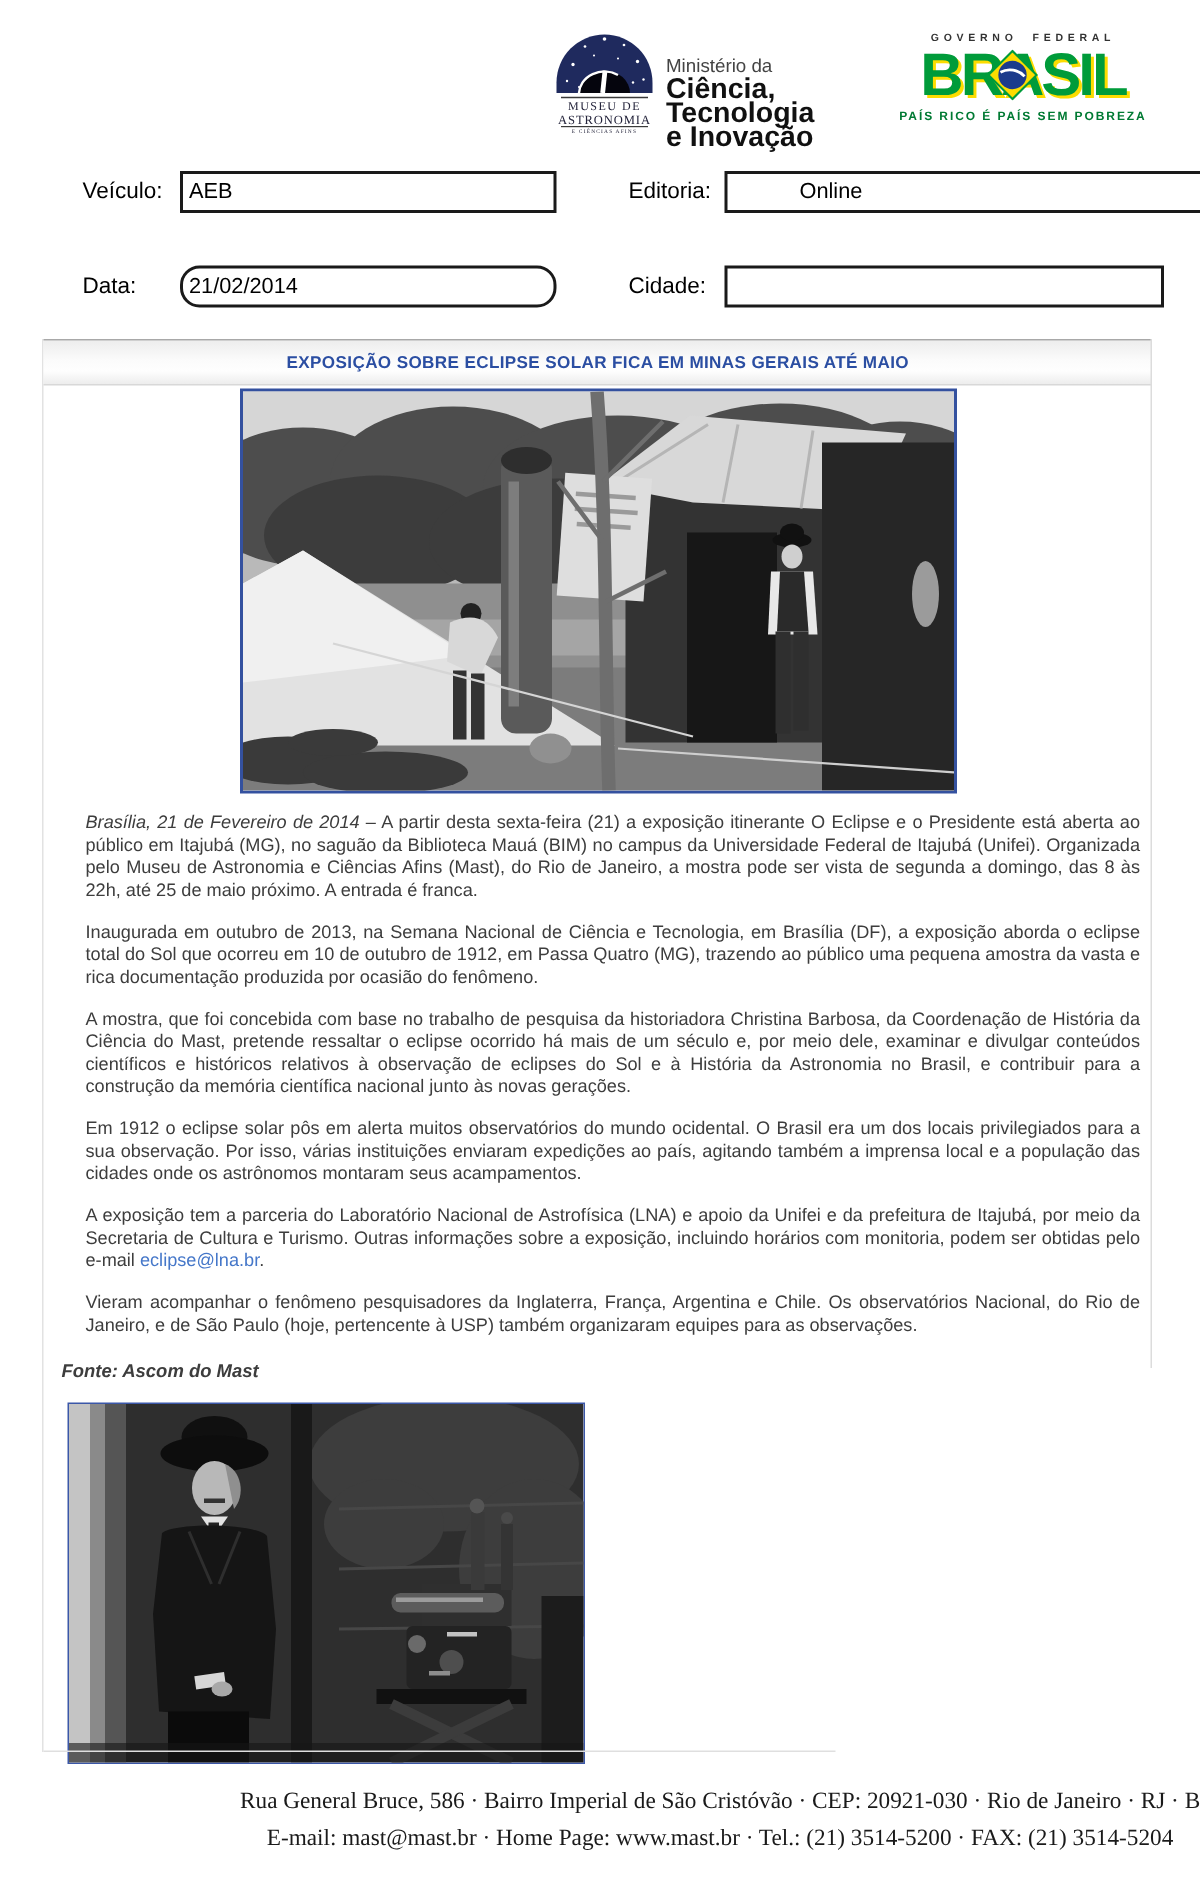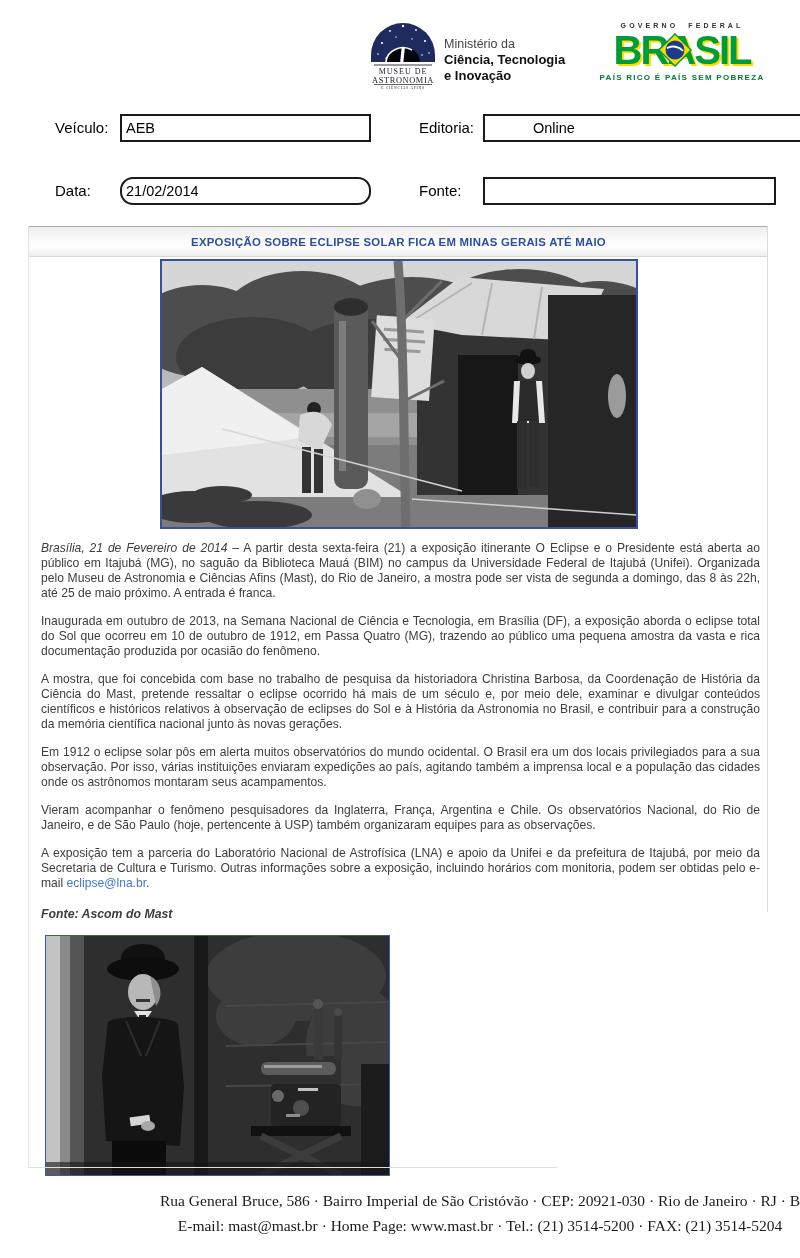--- a/index.html
+++ b/index.html
@@ -8,21 +8,21 @@
     background:#ffffff;
     font-family:"Liberation Sans",sans-serif;
     -webkit-font-smoothing:antialiased;
   }
 
   
   .hdr{position:absolute;top:0;left:0;width:800px;height:100px;}
   .mast-logo{position:absolute;left:366px;top:15px;width:74px;height:74px;}
   .ministry{position:absolute;left:444px;top:37px;width:144px;color:#222;}
   .ministry .m1{font-size:12.5px;color:#444;line-height:15px;}
-  .ministry .m2,.ministry .m3{font-size:13px;font-weight:bold;color:#111;line-height:16px;}
+  .ministry .m2,.ministry .m3{font-size:19px;font-weight:bold;color:#111;line-height:16px;}
   .brasil{position:absolute;left:594px;top:22px;width:176px;text-align:center;}
   .brasil .gov{font-size:7px;font-weight:bold;color:#333;letter-spacing:.45em;word-spacing:.7em;white-space:nowrap;}
   .brasil .name{position:relative;font-size:40px;font-weight:bold;color:#009b3a;letter-spacing:-2px;line-height:40px;margin-top:1px;
     text-shadow:2px 2px 0 #fcdc00;}
   .brasil .flag{position:absolute;left:64px;top:3px;width:34px;height:34px;}
   .brasil .slogan{font-size:8px;font-weight:bold;color:#007a33;letter-spacing:.16em;margin-top:3px;white-space:nowrap;}
 
   
   .f-label{position:absolute;font-size:15px;color:#000;}
   .f-input{position:absolute;height:24px;border:2px solid #1a1a1a;background:#fff;
@@ -37,21 +37,21 @@
     border-left:1px solid #e2e2e2;box-sizing:border-box;}
   .article .right-border{position:absolute;top:0;right:0;width:1px;height:686px;background:#dcdcdc;}
   .article .bottom-line{position:absolute;left:0;top:941px;width:528px;height:1px;background:#dfdfdf;}
   .title-bar{height:29px;border-top:1px solid #a8a8a8;border-bottom:1px solid #d8d8d8;
     background:linear-gradient(180deg,#ededed 0%,#fbfbfb 45%,#fefefe 70%,#ededed 100%);
     display:flex;align-items:center;justify-content:center;}
   .title-bar span{font-size:11.4px;font-weight:bold;color:#2b4ea2;letter-spacing:.25px;}
   .photo1-wrap{text-align:center;margin-top:2px;}
   .photo1-wrap svg{border:2px solid #34519f;display:inline-block;vertical-align:top;}
   .article-body{padding:12px 8px 0 12px;}
-  .article-body p{margin:0 0 13px 0;font-size:12.1px;line-height:15px;color:#3d3d3d;text-align:justify;}
+  .article-body p{margin:0 0 13px 16px;font-size:12.1px;line-height:15px;color:#3d3d3d;text-align:justify;}
   .article-body .lead{font-style:italic;}
   .article-body a{color:#4577c9;text-decoration:none;}
   .fonte{font-size:12.3px;font-weight:bold;font-style:italic;color:#3d3d3d;margin:16px 0 14px 0;}
   .photo2-wrap{margin-left:4px;}
   .photo2-wrap svg{border:1px solid #3b57a8;display:block;}
 
   
   .footer{position:absolute;left:160px;top:1188px;width:640px;text-align:center;
     font-family:"Liberation Serif",serif;color:#1a1a1a;}
   .footer div{font-size:15.5px;line-height:25px;white-space:nowrap;}
@@ -108,21 +108,21 @@
 
 <span class="f-label" id="lbl-veiculo">Veículo:</span>
 <input class="f-input" id="in-veiculo" type="text" value="AEB" style="">
 
 <span class="f-label" id="lbl-editoria">Editoria:</span>
 <input class="f-input" id="in-editoria" type="text" value="Online" style="">
 
 <span class="f-label" id="lbl-data">Data:</span>
 <input class="f-input" id="in-data" type="text" value="21/02/2014" style="">
 
-<span class="f-label" id="lbl-cidade">Fonte:</span>
+<span class="f-label" id="lbl-cidade">Cidade:</span>
 <input class="f-input" id="in-cidade" type="text" value="" style="">
 
 <div class="article">
   <div class="right-border"></div>
   <div class="bottom-line"></div>
 
   <div class="title-bar">
     <span>EXPOSIÇÃO SOBRE ECLIPSE SOLAR FICA EM MINAS GERAIS ATÉ MAIO</span>
   </div>
 
@@ -189,22 +189,22 @@
       <line x1="250" y1="238" x2="474" y2="254" stroke="#cfcfcf" stroke-width="1.5"></line>
       <ellipse cx="455" cy="135" rx="9" ry="22" fill="#9b9b9b"></ellipse>
     </svg>
   </div>
 
   <div class="article-body">
     <p><span class="lead">Brasília, 21 de Fevereiro de 2014</span><span> – A partir desta sexta-feira (21) a exposição itinerante O Eclipse e o Presidente está aberta ao público em Itajubá (MG), no saguão da Biblioteca Mauá (BIM) no campus da Universidade Federal de Itajubá (Unifei). Organizada pelo Museu de Astronomia e Ciências Afins (Mast), do Rio de Janeiro, a mostra pode ser vista de segunda a domingo, das 8 às 22h, até 25 de maio próximo. A entrada é franca.</span></p>
     <p>Inaugurada em outubro de 2013, na Semana Nacional de Ciência e Tecnologia, em Brasília (DF), a exposição aborda o eclipse total do Sol que ocorreu em 10 de outubro de 1912, em Passa Quatro (MG), trazendo ao público uma pequena amostra da vasta e rica documentação produzida por ocasião do fenômeno.</p>
     <p>A mostra, que foi concebida com base no trabalho de pesquisa da historiadora Christina Barbosa, da Coordenação de História da Ciência do Mast, pretende ressaltar o eclipse ocorrido há mais de um século e, por meio dele, examinar e divulgar conteúdos científicos e históricos relativos à observação de eclipses do Sol e à História da Astronomia no Brasil, e contribuir para a construção da memória científica nacional junto às novas gerações.</p>
     <p>Em 1912 o eclipse solar pôs em alerta muitos observatórios do mundo ocidental. O Brasil era um dos locais privilegiados para a sua observação. Por isso, várias instituições enviaram expedições ao país, agitando também a imprensa local e a população das cidades onde os astrônomos montaram seus acampamentos.</p>
+    <p><span>A exposição tem a parceria do Laboratório Nacional de Astrofísica (LNA) e apoio da Unifei e da prefeitura de Itajubá, por meio da Secretaria de Cultura e Turismo. Outras informações sobre a exposição, incluindo horários com monitoria, podem ser obtidas pelo e-mail </span><a href="#">eclipse@lna.br</a><span>.</span></p>
     <p>Vieram acompanhar o fenômeno pesquisadores da Inglaterra, França, Argentina e Chile. Os observatórios Nacional, do Rio de Janeiro, e de São Paulo (hoje, pertencente à USP) também organizaram equipes para as observações.</p>
-    <p><span>A exposição tem a parceria do Laboratório Nacional de Astrofísica (LNA) e apoio da Unifei e da prefeitura de Itajubá, por meio da Secretaria de Cultura e Turismo. Outras informações sobre a exposição, incluindo horários com monitoria, podem ser obtidas pelo e-mail </span><a href="#">eclipse@lna.br</a><span>.</span></p>
     <div class="fonte">Fonte: Ascom do Mast</div>
 
     <div class="photo2-wrap">
       <svg width="343" height="239" viewBox="0 0 343 239">
         <rect width="343" height="239" fill="#2e2e2e"></rect>
         <g fill="#3d3d3d">
           <ellipse cx="250" cy="40" rx="90" ry="45"></ellipse>
             <ellipse cx="310" cy="110" rx="50" ry="60"></ellipse>
           <ellipse cx="210" cy="80" rx="40" ry="30"></ellipse>
         </g>

